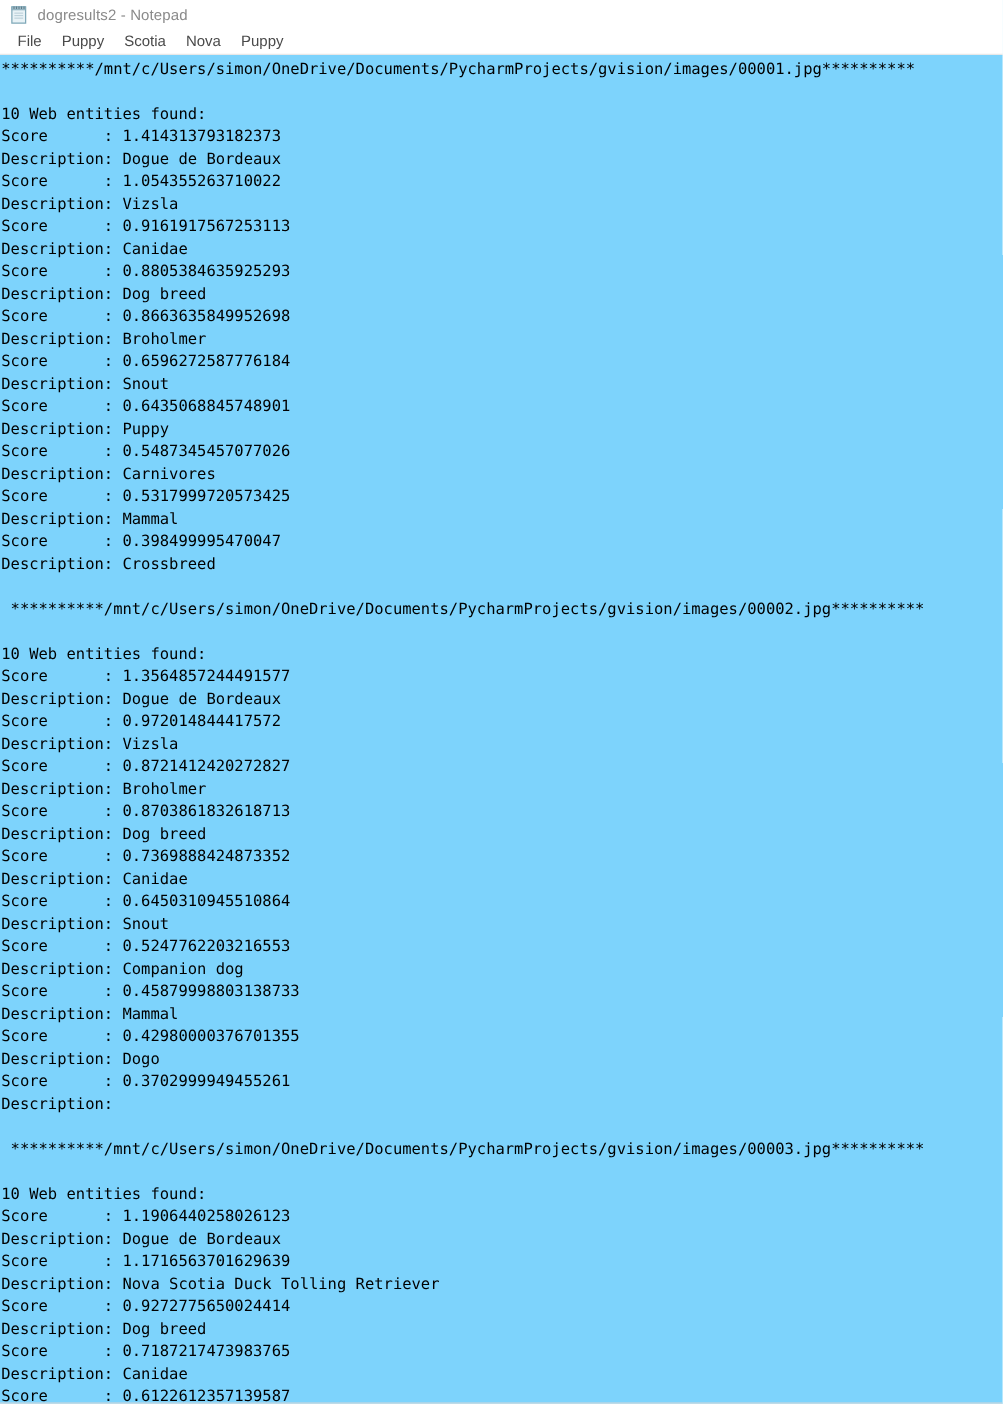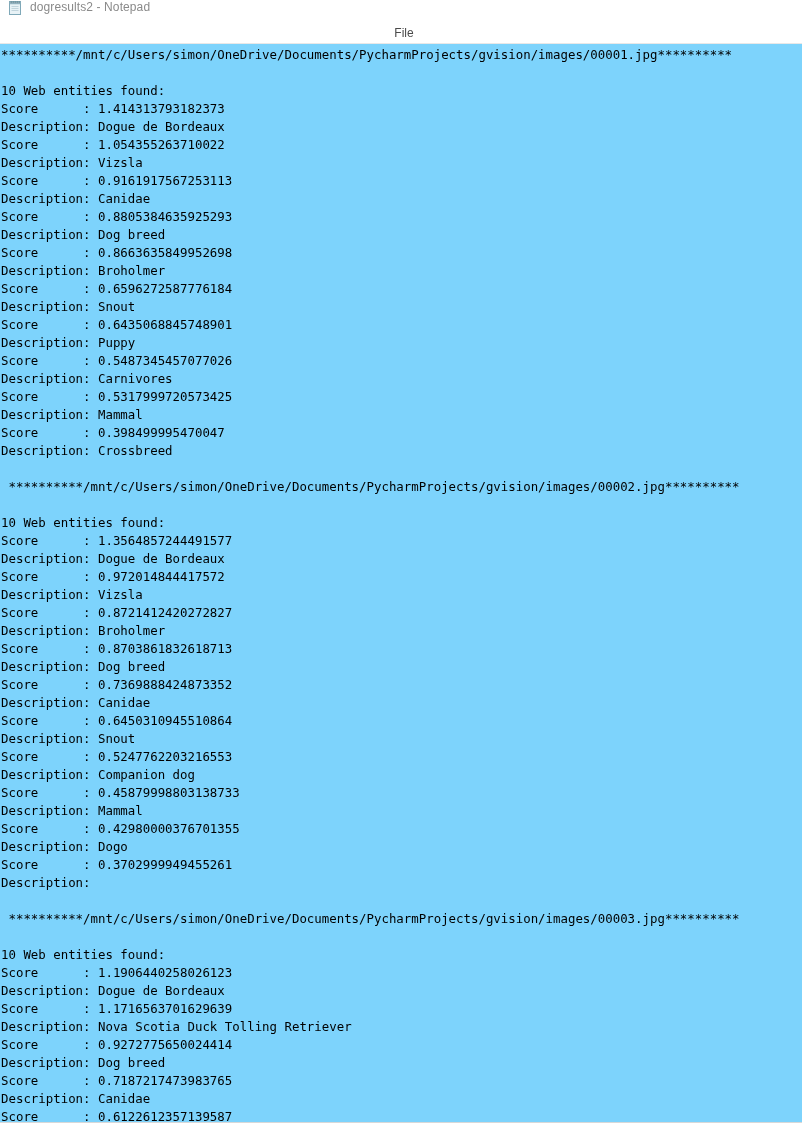--- a/index.html
+++ b/index.html
@@ -21,21 +21,21 @@
     background: #ffffff;
     position: relative;
   }
 
   
   .titlebar {
     height: 23px;
     min-height: 23px;
     background: #ffffff;
     display: flex;
-    align-items: flex-start;
+    align-items: center;
     padding-left: 7px;
     box-sizing: border-box;
   }
   .app-icon {
     width: 16px;
     height: 16px;
     margin-right: 7px;
     flex: 0 0 16px;
     position: relative;
   }
@@ -46,24 +46,22 @@
     letter-spacing: 0.1px;
     white-space: nowrap;
   }
 
   
   .menubar {
     height: 20px;
     min-height: 20px;
     background: #ffffff;
     display: flex;
-    align-items: center;
     padding-left: 6px;
     box-sizing: border-box;
-    flex-direction: column;
   }
   .menu-item {
     font-family: "Liberation Sans", sans-serif;
     font-size: 12px;
     color: #4a4a4a;
     padding: 0 8px;
     line-height: 20px;
     white-space: nowrap;
     cursor: default;
   }
@@ -130,21 +128,21 @@
         <line x1="4.5" y1="8.5" x2="11.5" y2="8.5" stroke="#b6ccd6" stroke-width="0.8"></line>
         <line x1="4.5" y1="10.5" x2="11.5" y2="10.5" stroke="#b6ccd6" stroke-width="0.8"></line>
       </svg>
     </span>
     <span class="title-text">dogresults2 - Notepad</span>
   </div>
 
   <div class="menubar">
     <div class="menu-item">File</div>
     <div class="menu-item">Puppy</div>
-    <div class="menu-item">Tolling</div>
+    <div class="menu-item">Scotia</div>
     <div class="menu-item">Nova</div>
     <div class="menu-item">Puppy</div>
   </div>
 
   <div class="menu-sep"></div>
 
   <div class="textarea">
     <pre class="doc" id="doc-body"><div class="line">**********/mnt/c/Users/simon/OneDrive/Documents/PycharmProjects/gvision/images/00001.jpg**********</div><div class="line blank">&nbsp;</div><div class="line">10 Web entities found:</div><div class="line">Score      : 1.414313793182373</div><div class="line">Description: Dogue de Bordeaux</div><div class="line">Score      : 1.054355263710022</div><div class="line">Description: Vizsla</div><div class="line">Score      : 0.9161917567253113</div><div class="line">Description: Canidae</div><div class="line">Score      : 0.8805384635925293</div><div class="line">Description: Dog breed</div><div class="line">Score      : 0.8663635849952698</div><div class="line">Description: Broholmer</div><div class="line">Score      : 0.6596272587776184</div><div class="line">Description: Snout</div><div class="line">Score      : 0.6435068845748901</div><div class="line">Description: Puppy</div><div class="line">Score      : 0.5487345457077026</div><div class="line">Description: Carnivores</div><div class="line">Score      : 0.5317999720573425</div><div class="line">Description: Mammal</div><div class="line">Score      : 0.398499995470047</div><div class="line">Description: Crossbreed</div><div class="line blank">&nbsp;</div><div class="line"> **********/mnt/c/Users/simon/OneDrive/Documents/PycharmProjects/gvision/images/00002.jpg**********</div><div class="line blank">&nbsp;</div><div class="line">10 Web entities found:</div><div class="line">Score      : 1.3564857244491577</div><div class="line">Description: Dogue de Bordeaux</div><div class="line">Score      : 0.972014844417572</div><div class="line">Description: Vizsla</div><div class="line">Score      : 0.8721412420272827</div><div class="line">Description: Broholmer</div><div class="line">Score      : 0.8703861832618713</div><div class="line">Description: Dog breed</div><div class="line">Score      : 0.7369888424873352</div><div class="line">Description: Canidae</div><div class="line">Score      : 0.6450310945510864</div><div class="line">Description: Snout</div><div class="line">Score      : 0.5247762203216553</div><div class="line">Description: Companion dog</div><div class="line">Score      : 0.45879998803138733</div><div class="line">Description: Mammal</div><div class="line">Score      : 0.42980000376701355</div><div class="line">Description: Dogo</div><div class="line">Score      : 0.3702999949455261</div><div class="line">Description: </div><div class="line blank">&nbsp;</div><div class="line"> **********/mnt/c/Users/simon/OneDrive/Documents/PycharmProjects/gvision/images/00003.jpg**********</div><div class="line blank">&nbsp;</div><div class="line">10 Web entities found:</div><div class="line">Score      : 1.1906440258026123</div><div class="line">Description: Dogue de Bordeaux</div><div class="line">Score      : 1.1716563701629639</div><div class="line">Description: Nova Scotia Duck Tolling Retriever</div><div class="line">Score      : 0.9272775650024414</div><div class="line">Description: Dog breed</div><div class="line">Score      : 0.7187217473983765</div><div class="line">Description: Canidae</div><div class="line">Score      : 0.6122612357139587</div></pre>
     <div class="bottom-edge"></div>
   </div>

